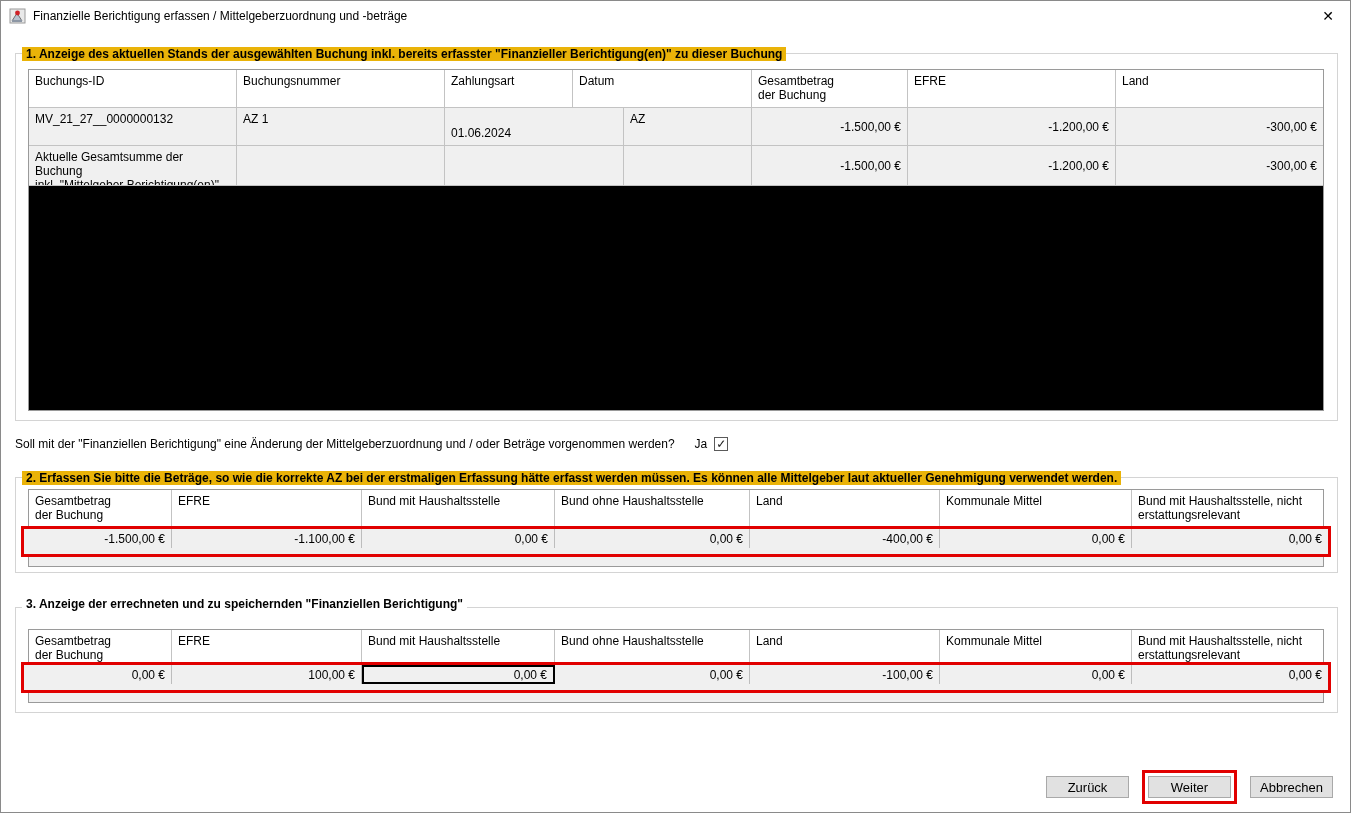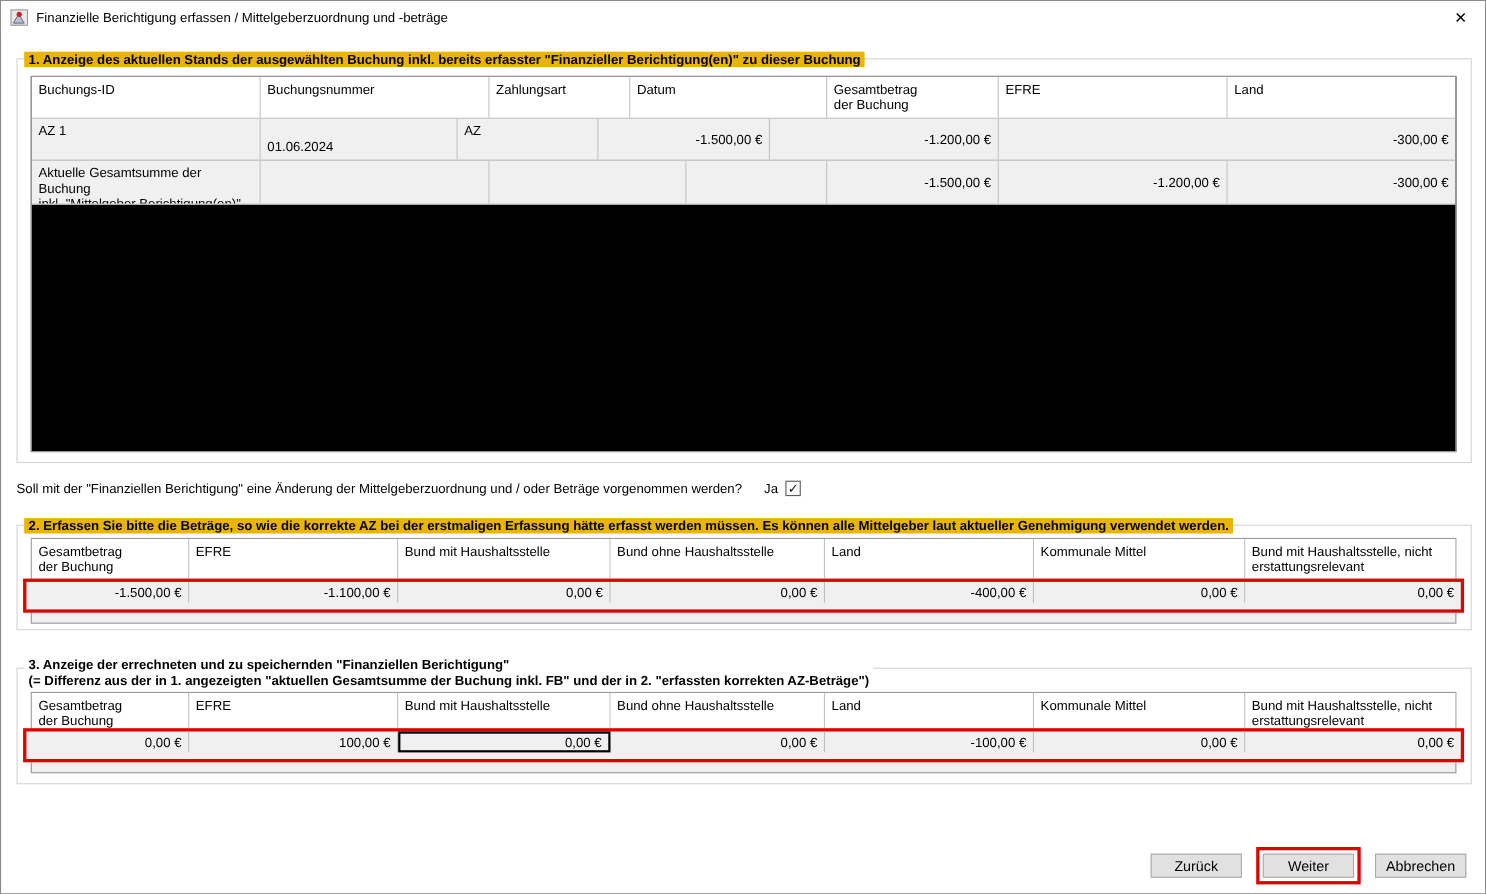--- a/index.html
+++ b/index.html
@@ -68,20 +68,21 @@
       <div class="cell t1c1">Buchungs-ID</div>
       <div class="cell t1c2">Buchungsnummer</div>
       <div class="cell t1c4">Zahlungsart</div>
       <div class="cell t1c3">Datum</div>
       <div class="cell t1c5">Gesamtbetrag
 der Buchung</div>
       <div class="cell t1c6">EFRE</div>
       <div class="cell t1c7">Land</div>
     </div>
     <div class="drow r38">
+      <div class="cell t1c1">MV_21_27__0000000132</div>
       <div class="cell t1c2">AZ 1</div>
       <div class="cell t1c3 datecell">01.06.2024</div>
       <div class="cell t1c4">AZ</div>
       <div class="cell t1c5 num">-1.500,00 €</div>
       <div class="cell t1c6 num">-1.200,00 €</div>
       <div class="cell t1c7 num">-300,00 €</div>
     </div>
     <div class="drow r40">
       <div class="cell t1c1">Aktuelle Gesamtsumme der Buchung
 inkl. "Mittelgeber Berichtigung(en)"</div>
@@ -122,21 +123,20 @@
       <div class="cell tc5">-400,00 €</div>
       <div class="cell tc6">0,00 €</div>
       <div class="cell tc7">0,00 €</div>
     </div>
   </div>
 </div>
 
 <div class="grp" style="left:14px;top:606px;width:1323px;height:106px;">
   <span class="grp-legend2">
     <div>3. Anzeige der errechneten und zu speichernden "Finanziellen Berichtigung"</div>
-    <div>(= Differenz aus der in 1. angezeigten "aktuellen Gesamtsumme der Buchung inkl. FB" und der in 2. "erfassten korrekten AZ-Beträge")</div>
   </span>
   <div class="tbl graybg" style="left:12px;top:21px;width:1296px;height:74px;">
     <div class="hrow h34">
       <div class="cell tc1">Gesamtbetrag
 der Buchung</div>
       <div class="cell tc2">EFRE</div>
       <div class="cell tc3">Bund mit Haushaltsstelle</div>
       <div class="cell tc4">Bund ohne Haushaltsstelle</div>
       <div class="cell tc5">Land</div>
       <div class="cell tc6">Kommunale Mittel</div>

